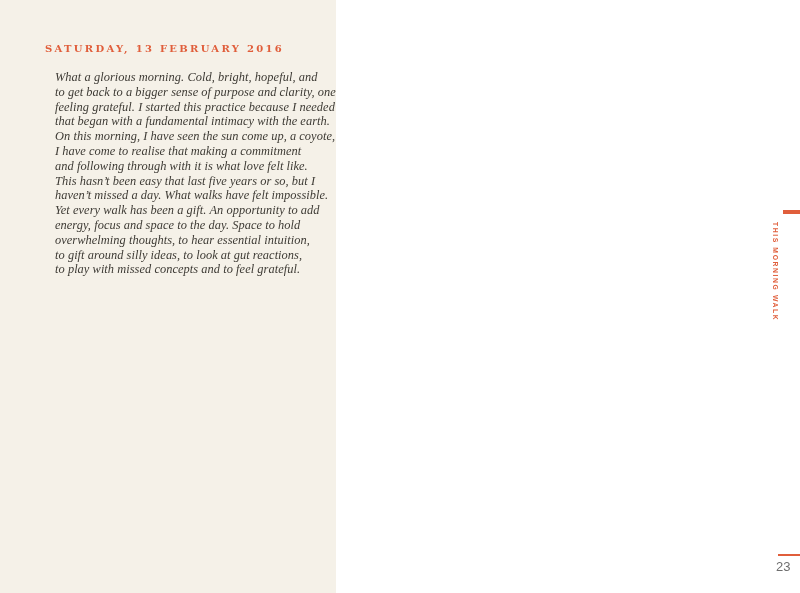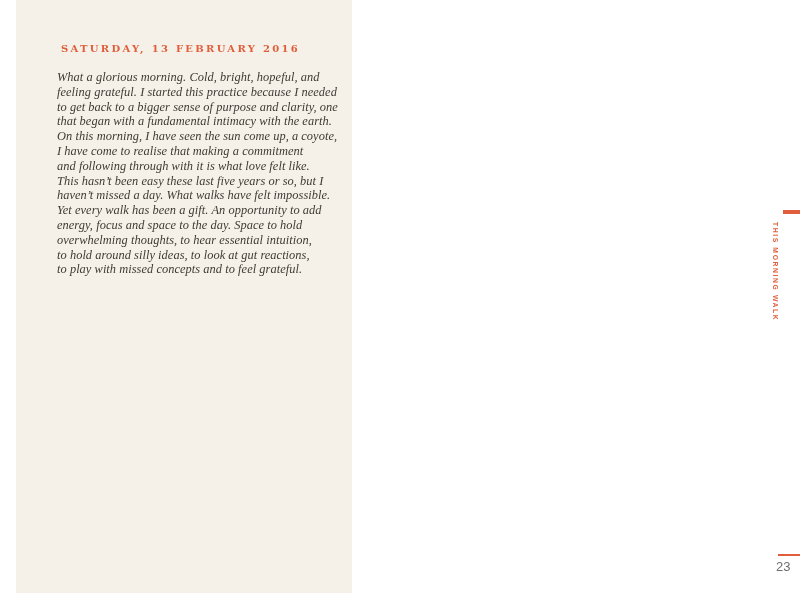--- a/index.html
+++ b/index.html
@@ -16,38 +16,37 @@
     position: relative;
     width: 800px; height: 593px;
     overflow: hidden;
     background: var(--right_bg);
     font-family: "Liberation Serif", serif;
   }
   .page-left {
     position: absolute; left: 0; top: 0;
     width: 336px; height: 593px;
     background: var(--left_bg);
-    margin-left: 16px;
   }
   .page-right {
     position: absolute; left: 400px; top: 0;
     width: 400px; height: 593px;
     background: var(--right_bg);
   }
   .date-heading {
     position: absolute; left: 45px; top: 43px;
     font-family: "DejaVu Serif", serif;
     font-weight: bold;
     font-size: 10px;
     letter-spacing: 2.3px;
     color: var(--accent);
     white-space: pre;
   }
   .journal-text {
-    position: absolute; left: 41px; top: 70px;
+    position: absolute; left: 55px; top: 70px;
     font-style: italic;
     font-size: 12.4px;
     line-height: 14.8px;
     color: var(--text_left);
     letter-spacing: 0.05px;
   }
   .line { white-space: pre; }
   .spine-bar {
     position: absolute; right: 0; top: 210px;
     width: 17px; height: 4px;
@@ -75,32 +74,32 @@
     color: var(--page_num);
   }
 </style>
 </head>
 <body>
 
 <div class="page-left">
   <div class="date-heading">SATURDAY, 13 FEBRUARY 2016</div>
   <div class="journal-text">
       <div class="line">What a glorious morning. Cold, bright, hopeful, and</div>
+      <div class="line">to get back to a bigger sense of purpose and clarity, one</div>
       <div class="line">feeling grateful. I started this practice because I needed</div>
-      <div class="line">to get back to a bigger sense of purpose and clarity, one</div>
       <div class="line">that began with a fundamental intimacy with the earth.</div>
       <div class="line">On this morning, I have seen the sun come up, a coyote,</div>
       <div class="line">I have come to realise that making a commitment</div>
       <div class="line">and following through with it is what love felt like.</div>
-      <div class="line">This hasn’t been easy these last five years or so, but I</div>
+      <div class="line">This hasn’t been easy that last five years or so, but I</div>
       <div class="line">haven’t missed a day. What walks have felt impossible.</div>
       <div class="line">Yet every walk has been a gift. An opportunity to add</div>
       <div class="line">energy, focus and space to the day. Space to hold</div>
       <div class="line">overwhelming thoughts, to hear essential intuition,</div>
-      <div class="line">to hold around silly ideas, to look at gut reactions,</div>
+      <div class="line">to gift around silly ideas, to look at gut reactions,</div>
       <div class="line">to play with missed concepts and to feel grateful.</div>
     </div>
 </div>
 
 <div class="page-right">
   
 </div>
 
 <div class="spine-bar"></div>
 <div class="spine-label">THIS MORNING WALK</div>

